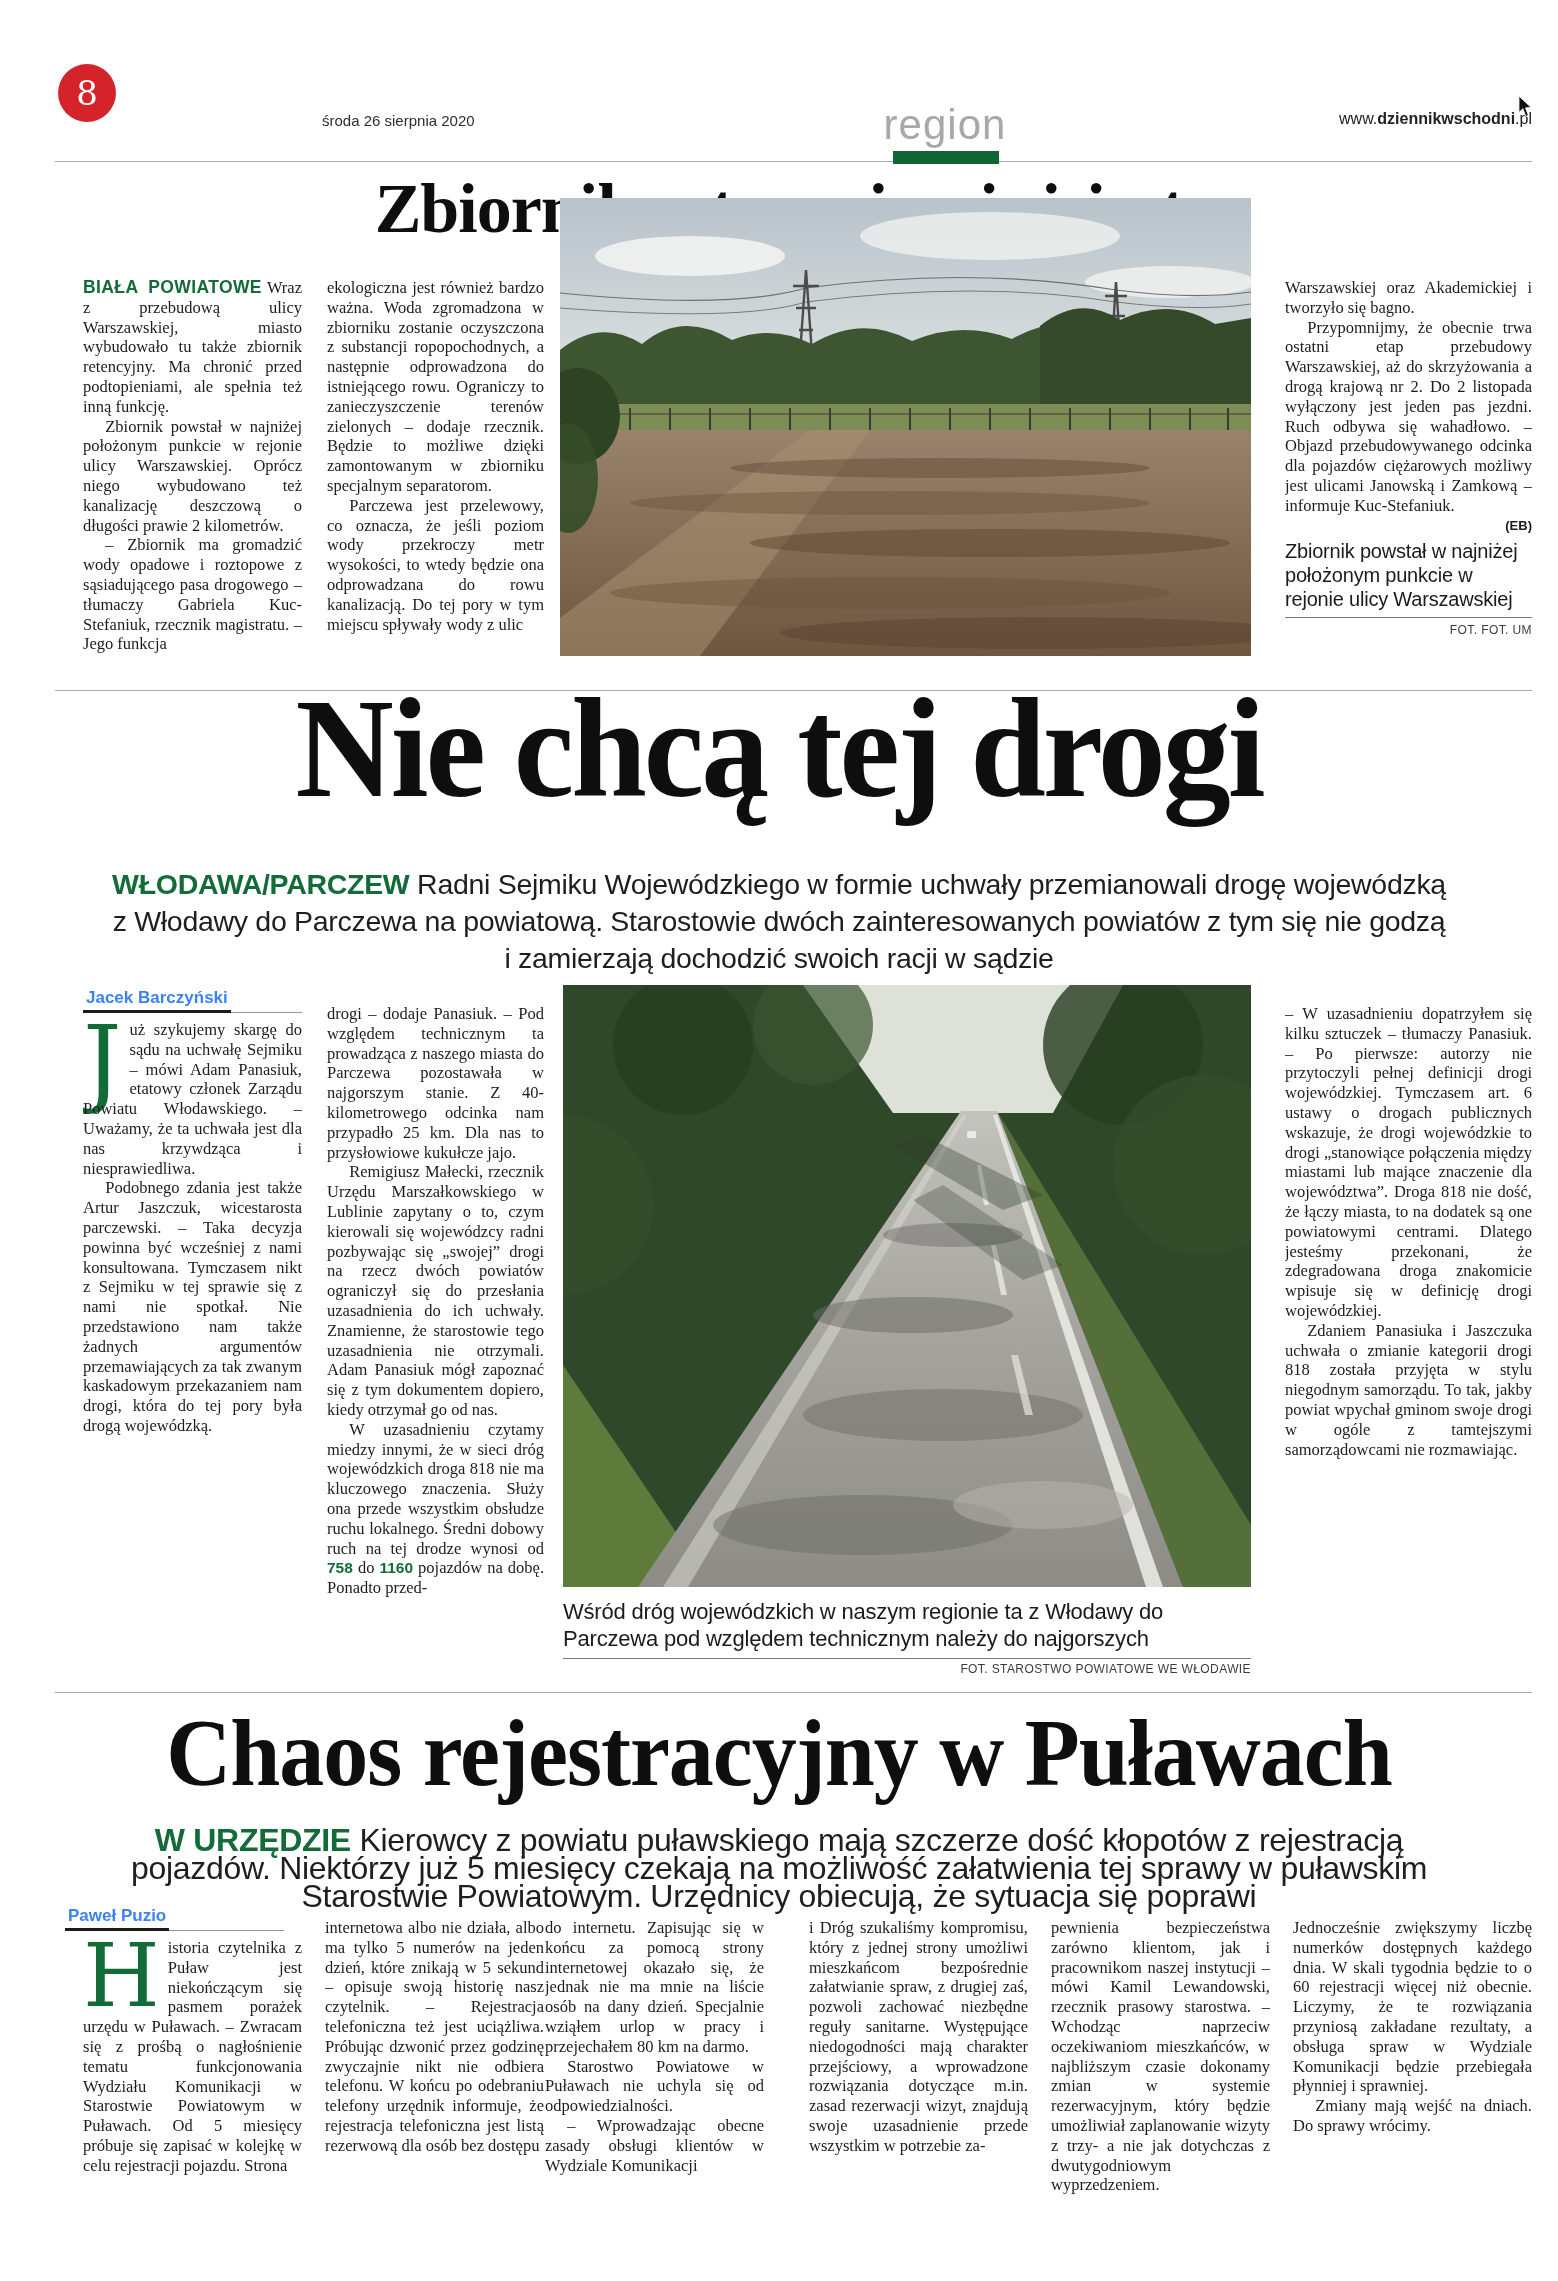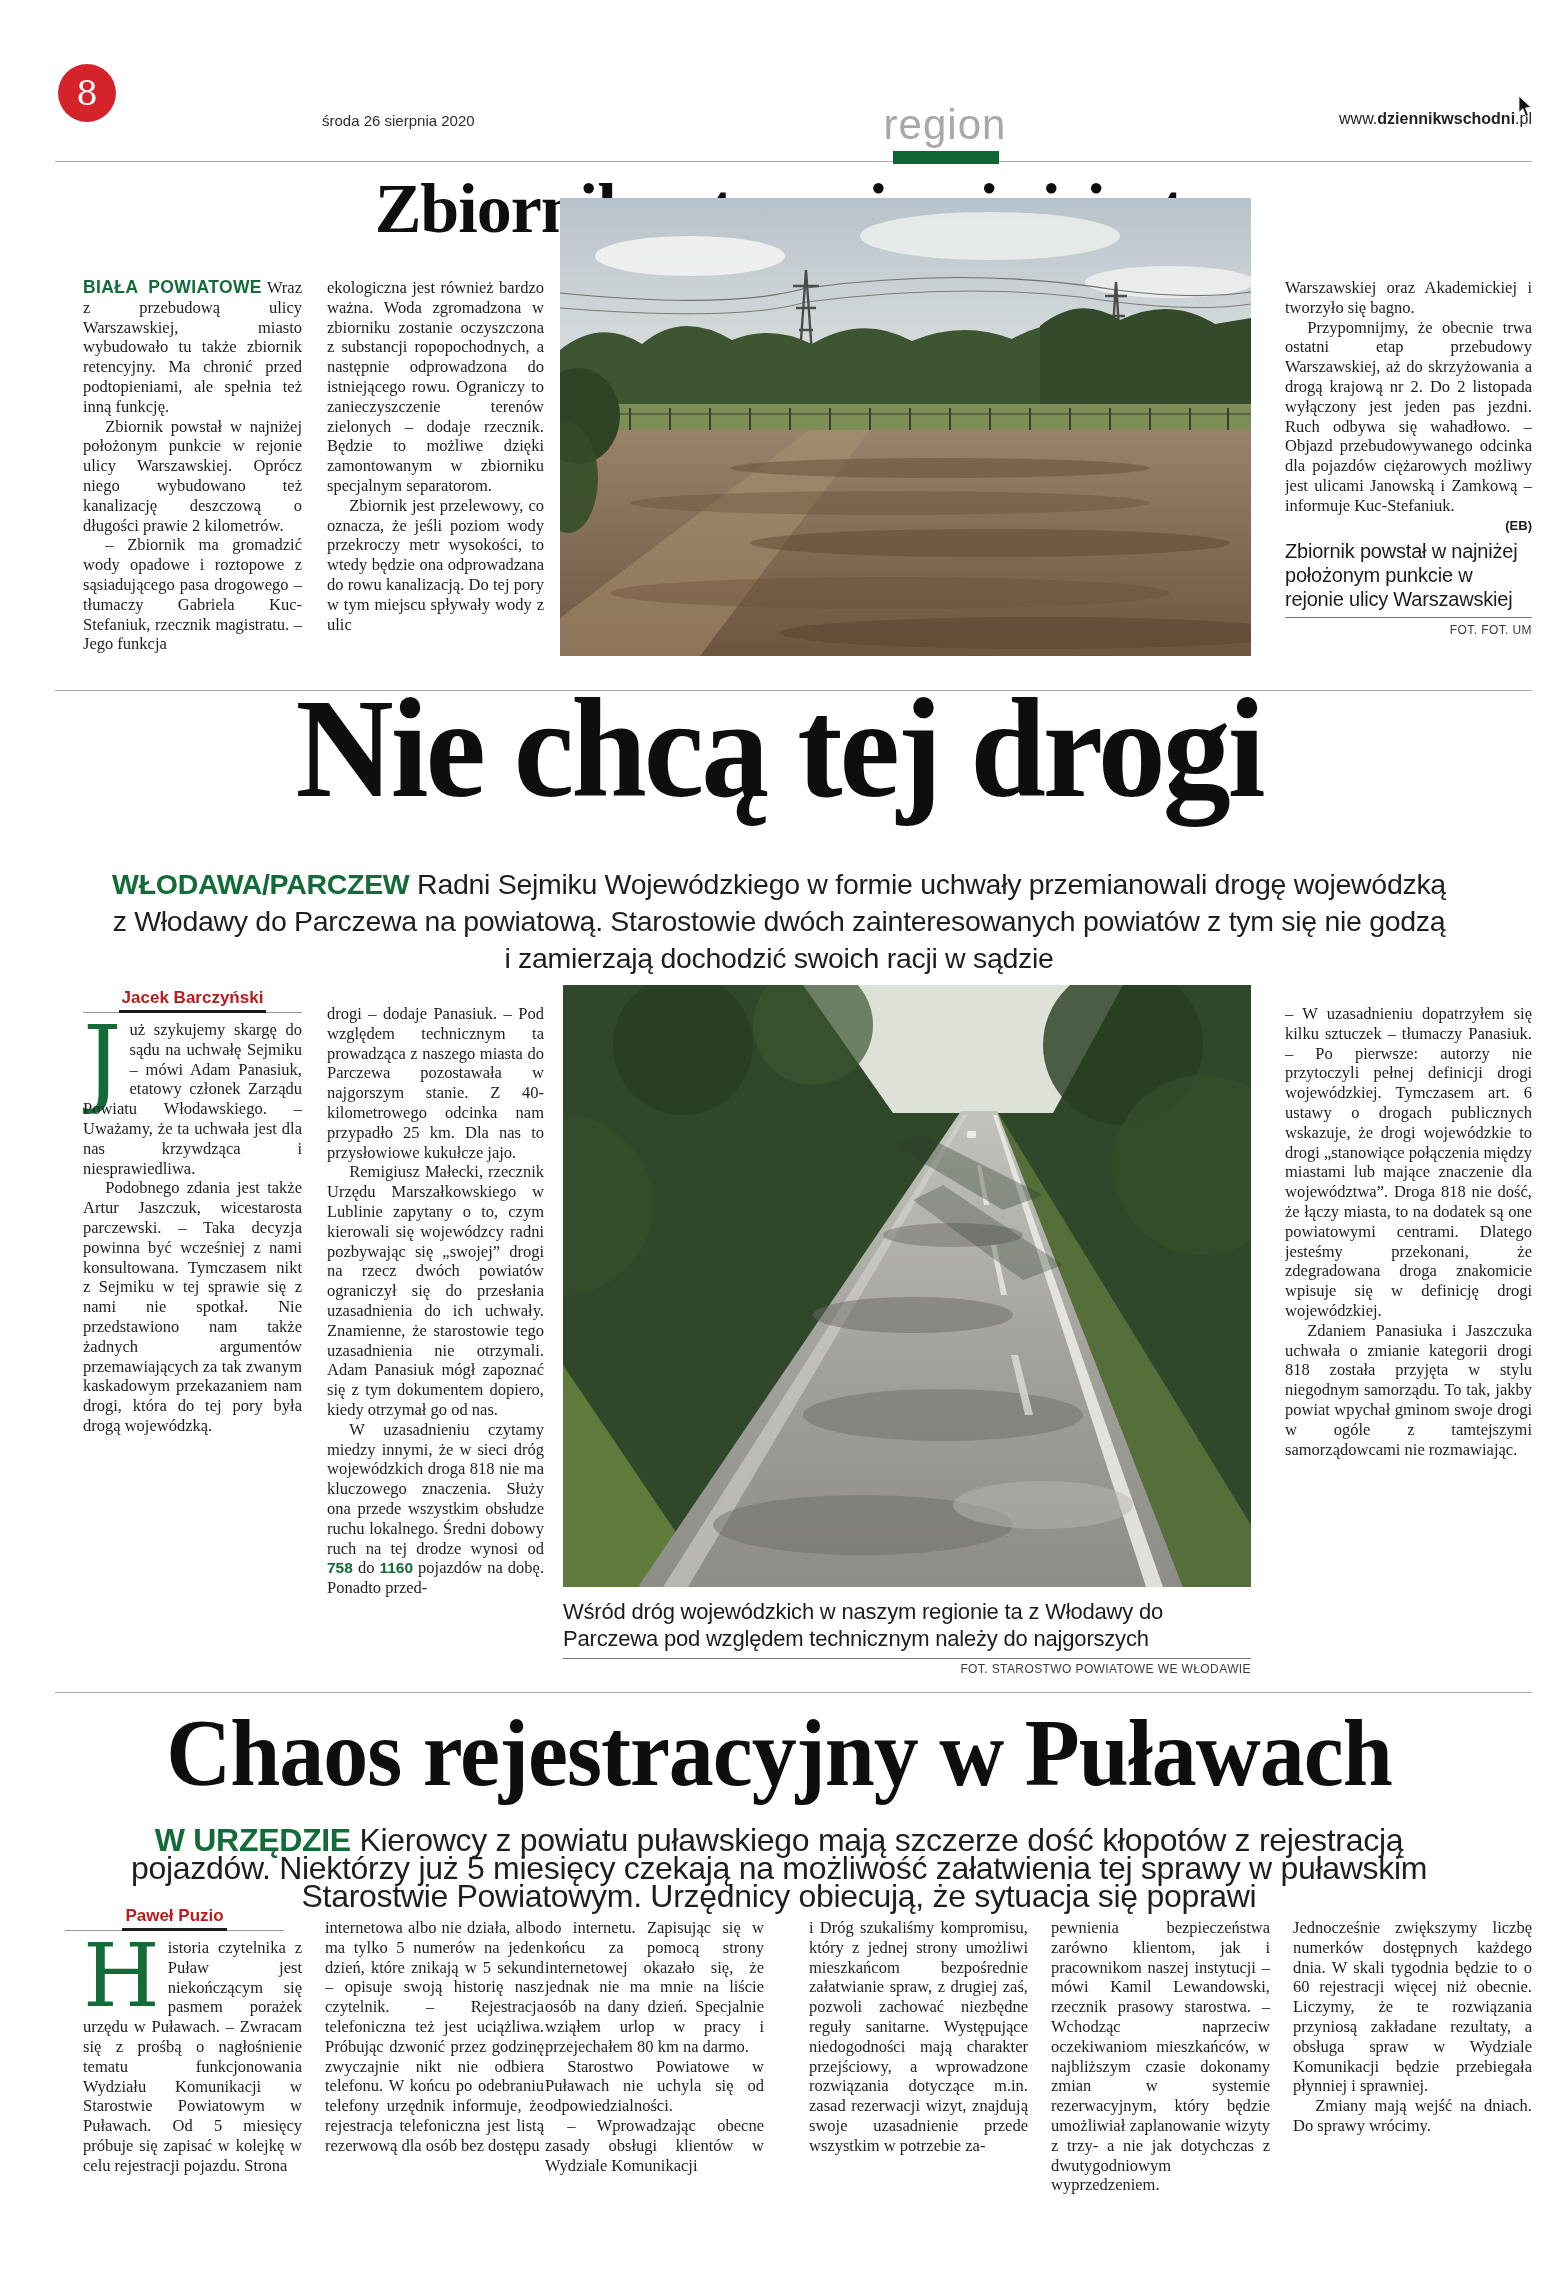--- a/index.html
+++ b/index.html
@@ -42,22 +42,22 @@
   
   .body{font-size:16.5px;line-height:19.8px;text-align:justify;color:var(--ink);hyphens:auto;overflow:hidden;}
   .body p{margin:0;}
   .plist p + p, .plist.ind p, p.stat{text-indent:1.35em;}
   .kicker{font-family:"Liberation Sans",sans-serif;font-weight:bold;color:var(--green);font-size:17.5px;letter-spacing:.4px;margin-right:5px;}
   .dropcap{float:left;font-family:"DejaVu Serif",serif;color:var(--green);font-size:96px;line-height:74px;padding:4px 8px 0 0;}
   .dropcap.h{font-size:88px;line-height:68px;}
   .stat b{color:var(--green);font-family:"Liberation Sans",sans-serif;font-weight:bold;font-size:15.5px;}
   .sig{text-align:right;font-family:"Liberation Sans",sans-serif;font-weight:bold;font-size:13px;margin-top:3px;}
 
-  .byline{font-family:"Liberation Sans",sans-serif;font-weight:bold;font-size:17px;color:#b91c1c;
-          text-align:center;height:25px;}
+  .byline{font-family:"Liberation Sans",sans-serif;font-weight:bold;font-size:17px;color:#3b82f6;
+          height:25px;}
   .byline::after{content:"";position:absolute;left:0;right:0;bottom:0;border-bottom:1px solid #979797;}
   .byline span{position:relative;display:inline-block;border-bottom:3.5px solid #1b1b1b;padding:0 3px 2px;z-index:1;}
 
   .caption{font-family:"Liberation Sans",sans-serif;font-size:20px;line-height:24px;color:#1b1b1b;text-align:left;letter-spacing:-.2px;}
   .credit{font-family:"Liberation Sans",sans-serif;font-size:12px;color:#3c3c3c;text-align:right;letter-spacing:.4px;
           border-top:1px solid #787878;padding-top:3px;margin-top:6px;}
   .photo{overflow:hidden;}
   .photo svg{display:block;}
 </style>
 </head>
@@ -86,21 +86,21 @@
     <p class="first"><span class="kicker">BIAŁA POWIATOWE</span><span>Wraz z przebudową ulicy Warszawskiej, miasto wybudowało tu także zbiornik retencyjny. Ma chronić przed podtopieniami, ale spełnia też inną funkcję.</span></p>
     <div class="plist ind">
         <p>Zbiornik powstał w najniżej położonym punkcie w rejonie ulicy Warszawskiej. Oprócz niego wybudowano też kanalizację deszczową o długości prawie 2 kilometrów.</p>
         <p>– Zbiornik ma gromadzić wody opadowe i roztopowe z sąsiadującego pasa drogowego – tłumaczy Gabriela Kuc-Stefaniuk, rzecznik magistratu. – Jego funkcja</p>
       </div>
   </div>
 
   <div class="abs body" style="left:327px;top:278px;width:217px;height:392px;">
     <div class="plist">
         <p>ekologiczna jest również bardzo ważna. Woda zgromadzona w zbiorniku zostanie oczyszczona z substancji ropopochodnych, a następnie odprowadzona do istniejącego rowu. Ograniczy to zanieczyszczenie terenów zielonych – dodaje rzecznik. Będzie to możliwe dzięki zamontowanym w zbiorniku specjalnym separatorom.</p>
-        <p>Zbiornik jest przelewowy, co oznacza, że jeśli poziom wody przekroczy metr wysokości, to wtedy będzie ona odprowadzana do rowu kanalizacją. Do tej pory w tym miejscu spływały wody z ulic</p>
+        <p>Parczewa jest przelewowy, co oznacza, że jeśli poziom wody przekroczy metr wysokości, to wtedy będzie ona odprowadzana do rowu kanalizacją. Do tej pory w tym miejscu spływały wody z ulic</p>
       </div>
   </div>
 
   <div class="abs photo" style="left:560px;top:198px;width:691px;height:458px;">
     <svg viewBox="0 0 691 458" width="691" height="458">
       <defs>
         <linearGradient id="sky1" x1="0" y1="0" x2="0" y2="1">
           <stop offset="0" stop-color="#b7c2ca"></stop>
             <stop offset="1" stop-color="#e7eae6"></stop>
         </linearGradient>

